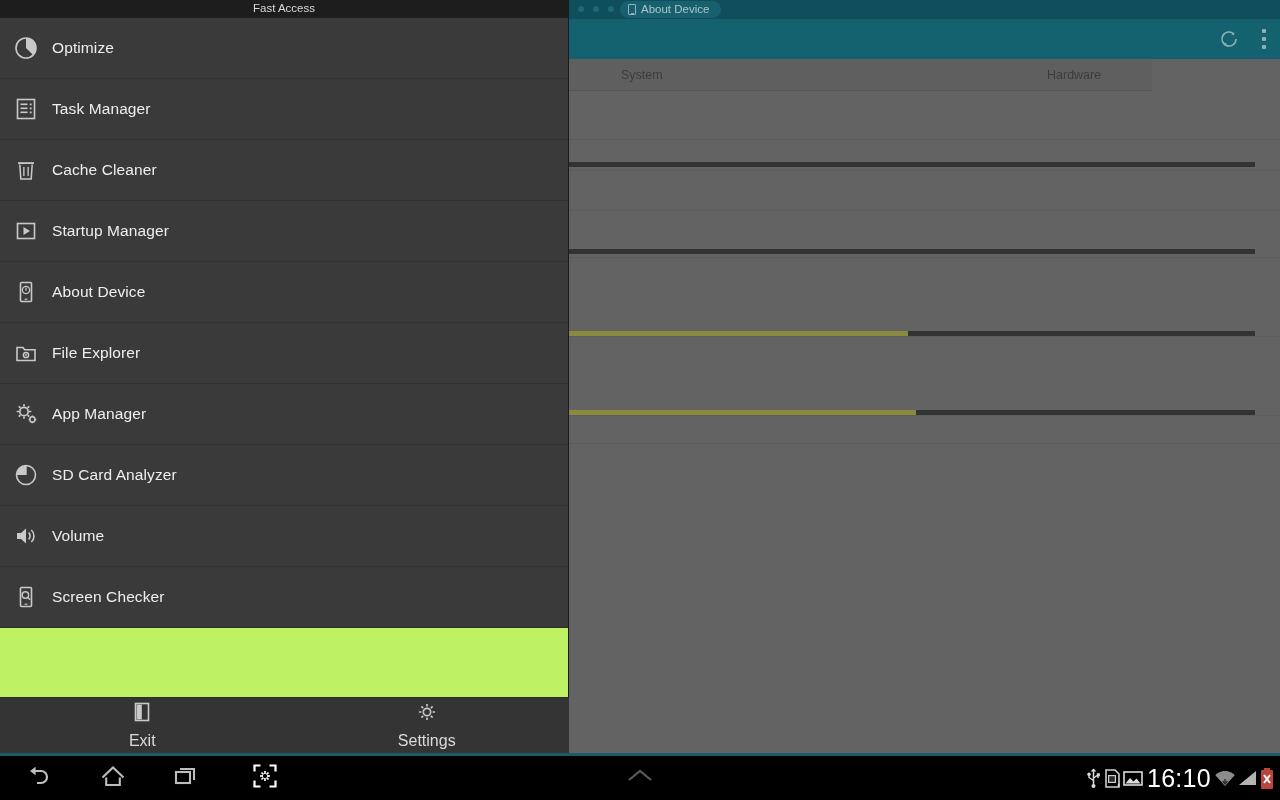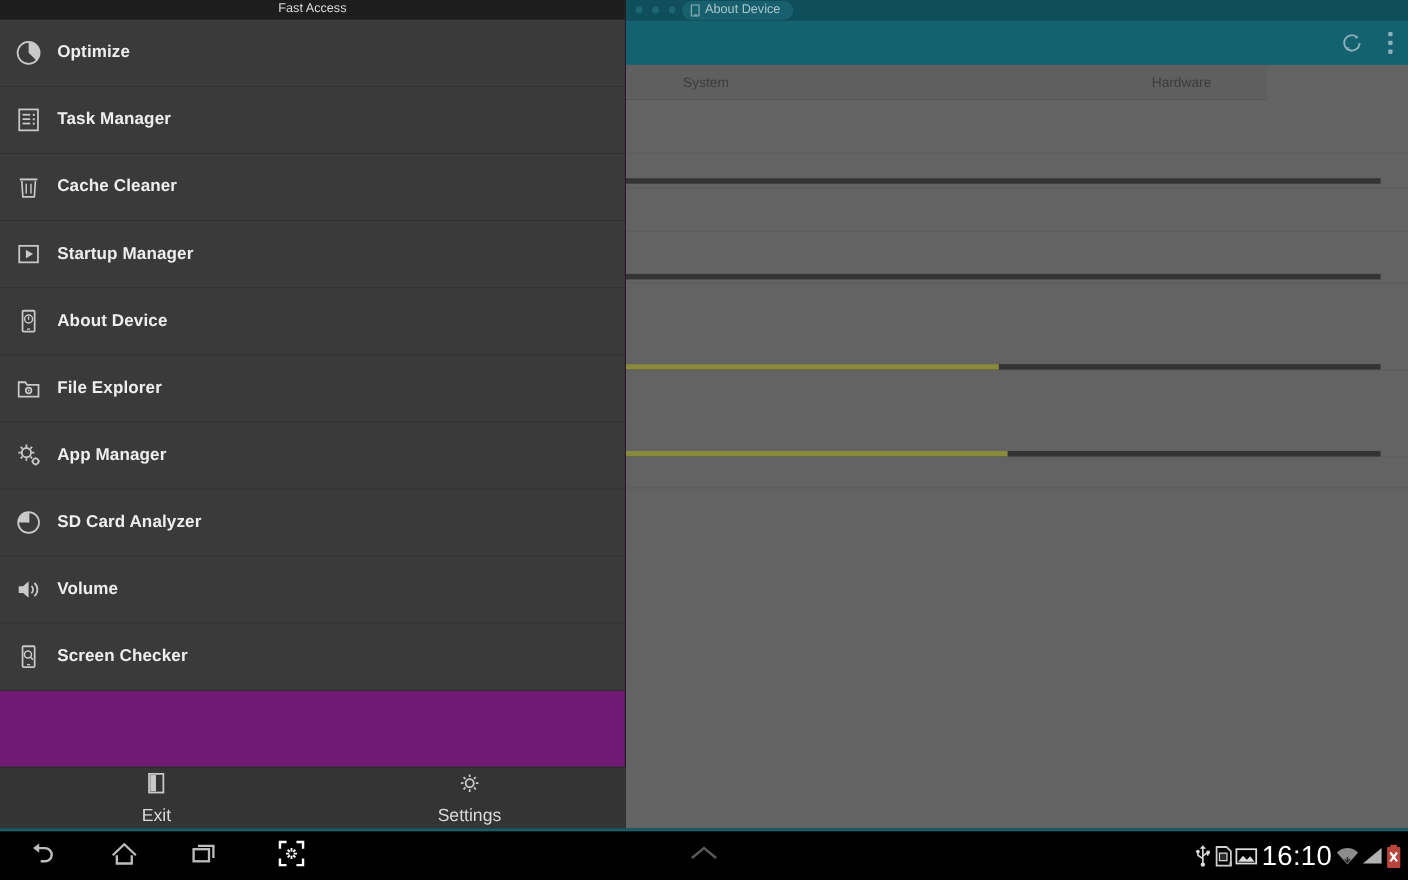--- a/index.html
+++ b/index.html
@@ -55,37 +55,36 @@
   .info-row { position:relative; width:712px; background:#636363; border-bottom:1px solid #5d5d5d; }
   .bar-track {
     position:absolute; left:0; height:5px; background:#333333;
     border-radius:0;
   }
   .bar-fill { position:absolute; left:0; top:0; height:5px; background:#8a8a3f; }
 
   
   #fastaccess {
     position:absolute; left:0; top:0; width:569px; height:753px;
-    background:#701a75;
+    background:#bef264;
     border-right:1px solid #1c1c1c;
   }
   #fa-title {
     height:18px; width:100%;
     background:#1d1d1d;
     display:flex; align-items:center; justify-content:center;
   }
   #fa-title span { font-size:11.5px; color:#d8d8d8; line-height:1; }
 
   #fa-list { height:679px; width:100%; }
   .fa-item {
     height:61px; width:100%;
     display:flex; align-items:center;
     border-bottom:1px solid #323232;
     background:#3a3a3a;
-    font-weight:bold;
   }
   .fa-ico { width:52px; min-width:52px; display:flex; align-items:center; justify-content:center; color:#c9c9c9; }
   .fa-label { font-size:15.5px; color:#eeeeee; letter-spacing:.1px; }
 
   #fa-bottom {
     position:absolute; left:0; bottom:0; width:569px; height:56px;
     background:#343434;
     border-top:1px solid #2c2c2c;
     display:flex;
   }

